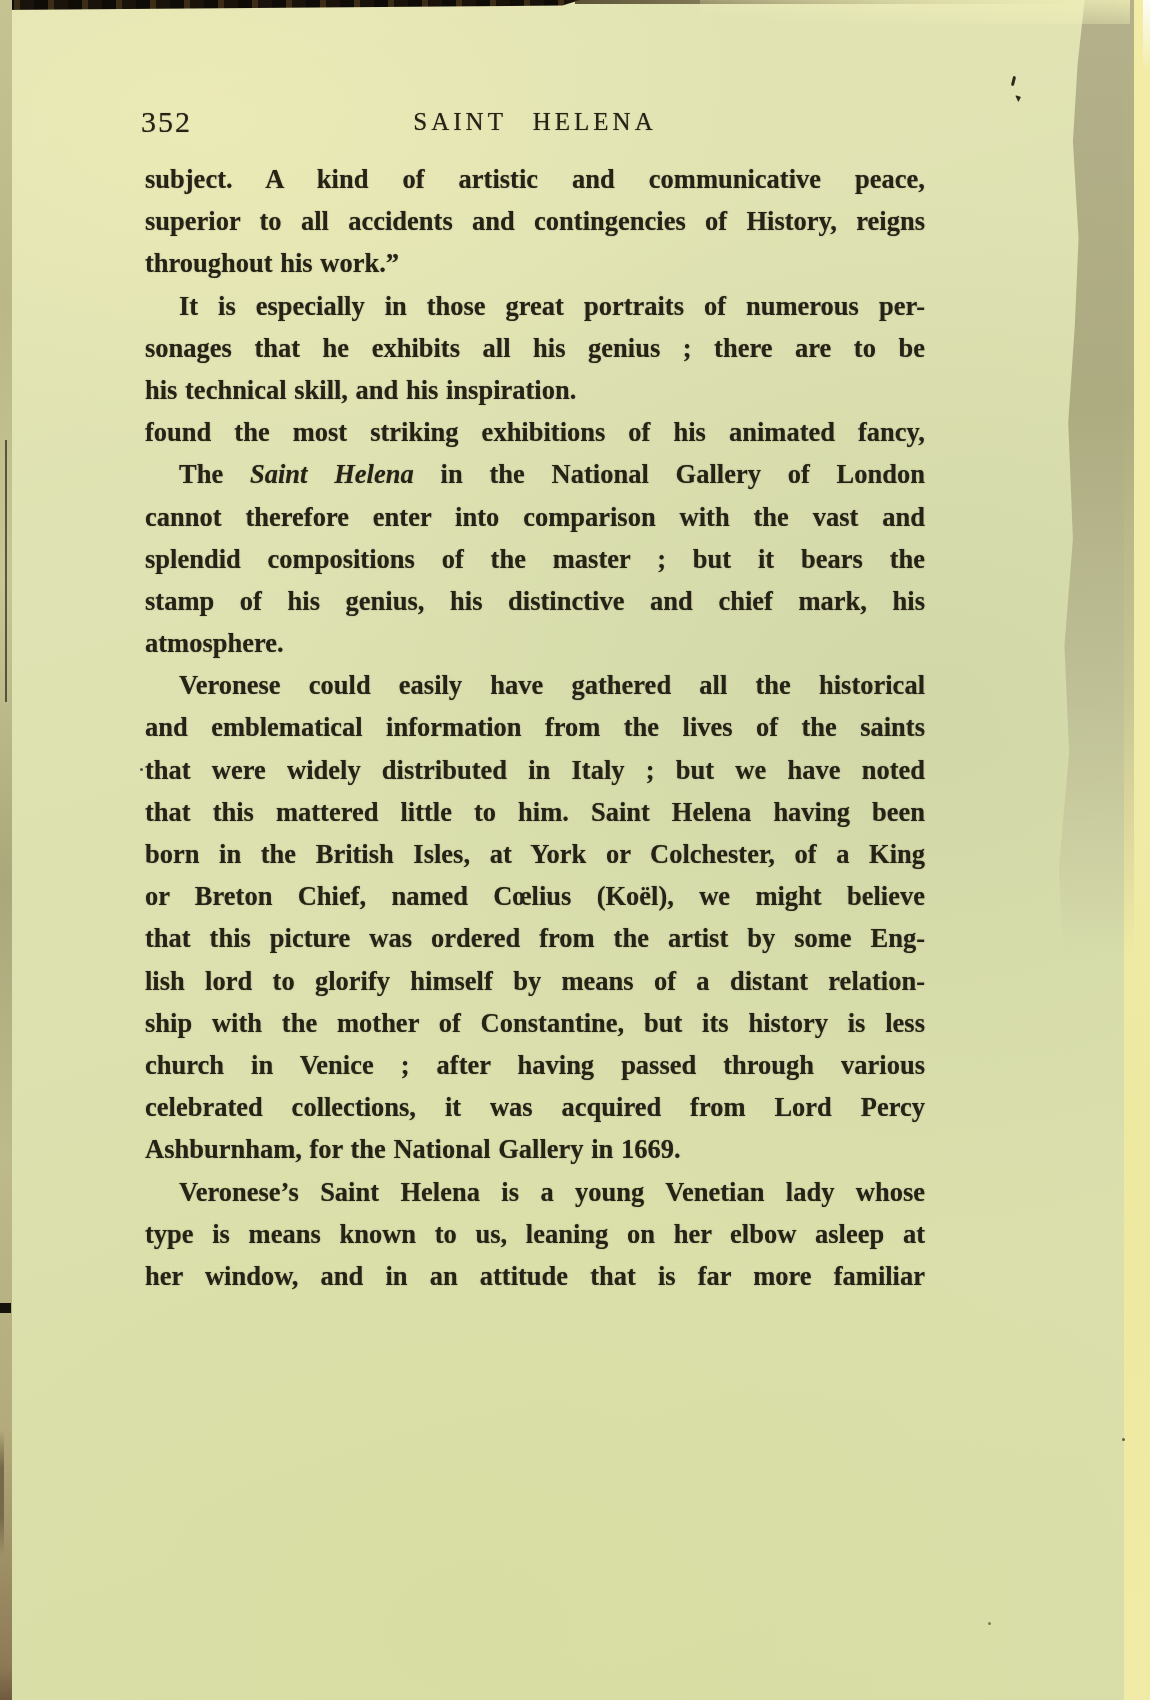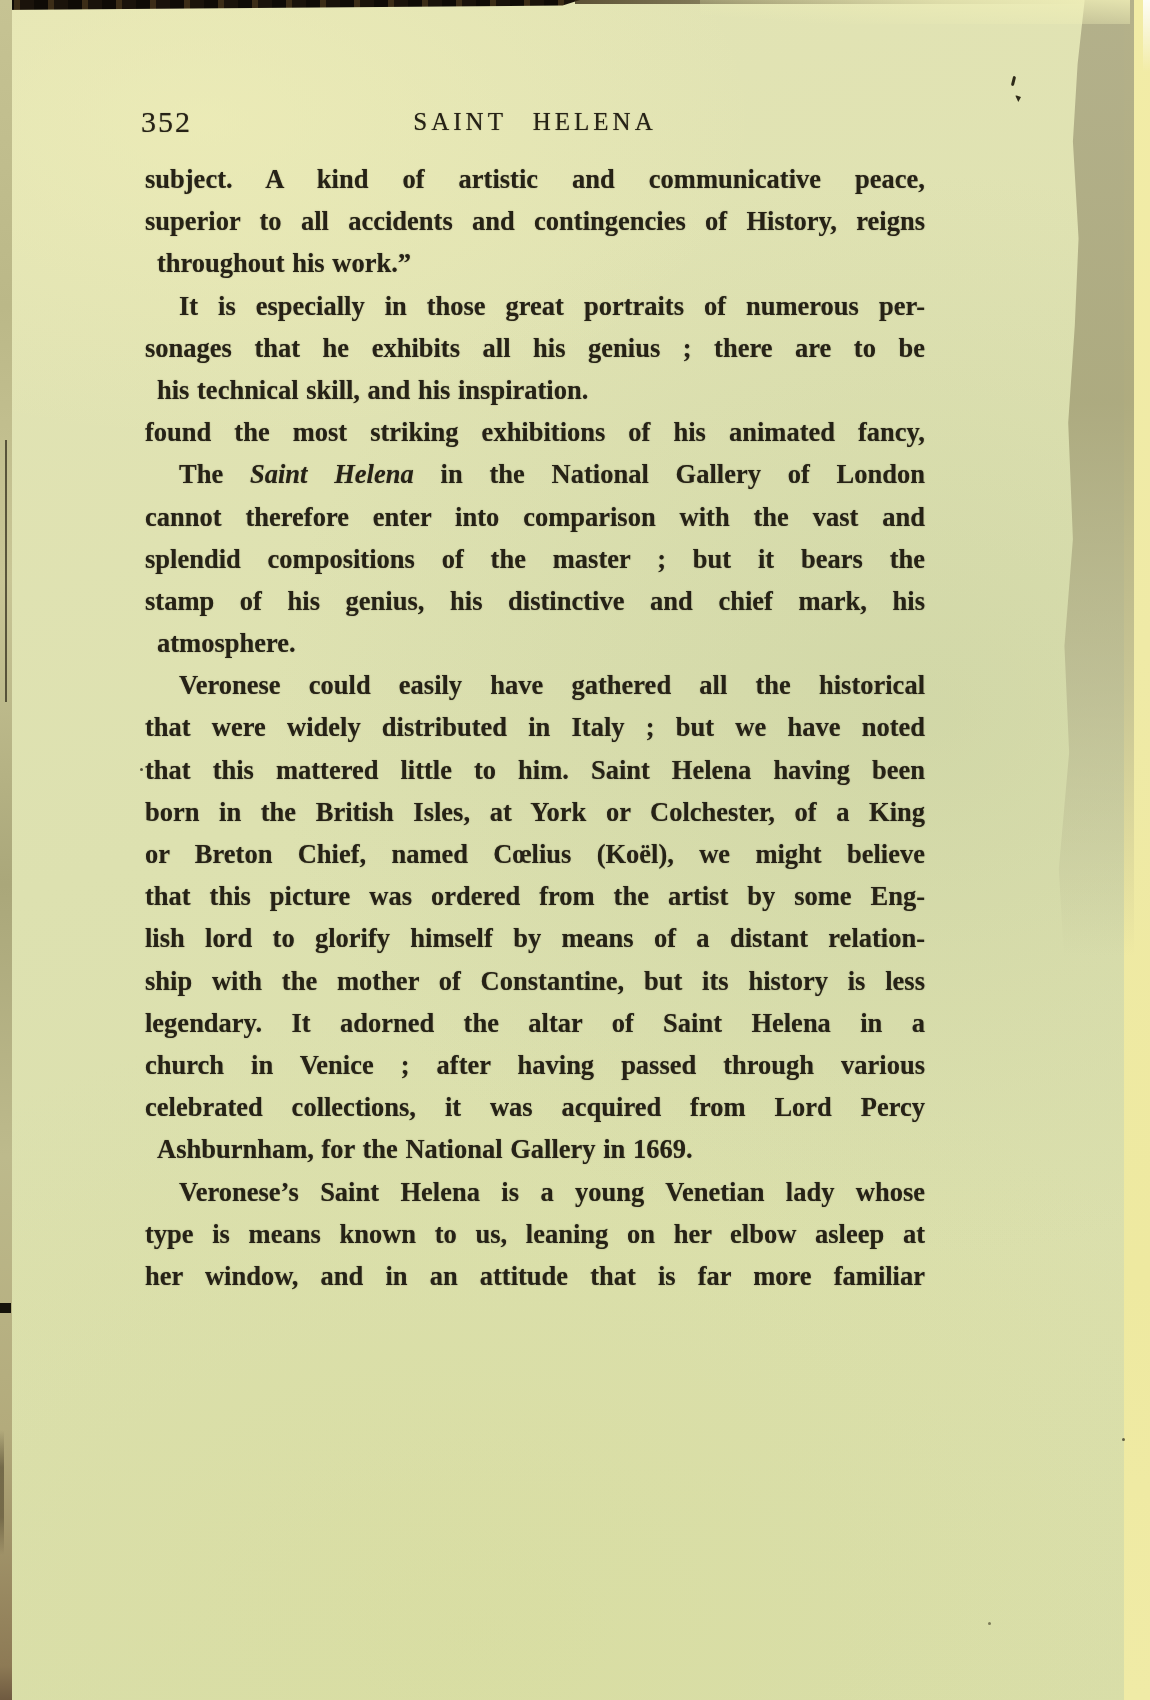--- a/index.html
+++ b/index.html
@@ -50,21 +50,21 @@
   
   .content{position:absolute;left:145px;top:102px;width:780px;color:#262216;}
   .header{position:relative;height:40px;}
   .folio{position:absolute;left:-4px;top:0;font-size:30px;line-height:40px;
     letter-spacing:2px;text-shadow:0 0 1px rgba(38,34,22,.55);}
   .running-head{text-align:center;font-size:25px;line-height:40px;letter-spacing:4px;
     word-spacing:16px;text-shadow:0 0 1px rgba(38,34,22,.55);}
   .body{margin-top:16px;font-size:26.5px;font-weight:bold;}
   .line{height:42.2px;line-height:42.2px;text-align:justify;text-align-last:justify;
     word-spacing:1px;text-shadow:0 0 1.2px rgba(38,34,22,.5);white-space:normal;}
-  .line.para-end{text-align-last:left;margin-left:12px;}
+  .line.para-end{text-align-last:left;}
   .line.indent{text-indent:34px;}
   .it{font-style:italic;}
 </style>
 </head>
 <body>
 
 <div class="photo">
   <div class="page"></div>
 
   <div class="outer-strip"></div>
@@ -95,28 +95,28 @@
         <div class="line indent">It is especially in those great portraits of numerous per-</div>
         <div class="line">sonages that he exhibits all his genius ; there are to be</div>
         <div class="line para-end">his technical skill, and his inspiration.</div>
         <div class="line">found the most striking exhibitions of his animated fancy,</div>
         <div class="line indent"><span>The </span><span class="it">Saint Helena</span><span> in the National Gallery of London</span></div>
         <div class="line">cannot therefore enter into comparison with the vast and</div>
         <div class="line">splendid compositions of the master ; but it bears the</div>
         <div class="line">stamp of his genius, his distinctive and chief mark, his</div>
         <div class="line para-end">atmosphere.</div>
         <div class="line indent">Veronese could easily have gathered all the historical</div>
+        <div class="line">and emblematical information from the lives of the saints</div>
         <div class="line">that were widely distributed in Italy ; but we have noted</div>
         <div class="line">that this mattered little to him. Saint Helena having been</div>
         <div class="line">born in the British Isles, at York or Colchester, of a King</div>
         <div class="line">or Breton Chief, named Cœlius (Koël), we might believe</div>
         <div class="line">that this picture was ordered from the artist by some Eng-</div>
         <div class="line">lish lord to glorify himself by means of a distant relation-</div>
         <div class="line">ship with the mother of Constantine, but its history is less</div>
-        <div class="line">legendary. It adorned the altar of Saint Helena in a</div>
         <div class="line">church in Venice ; after having passed through various</div>
         <div class="line">celebrated collections, it was acquired from Lord Percy</div>
         <div class="line para-end">Ashburnham, for the National Gallery in 1669.</div>
         <div class="line indent">Veronese’s Saint Helena is a young Venetian lady whose</div>
         <div class="line">type is means known to us, leaning on her elbow asleep at</div>
         <div class="line">her window, and in an attitude that is far more familiar</div>
       </div>
   </div>
 </div>
 

